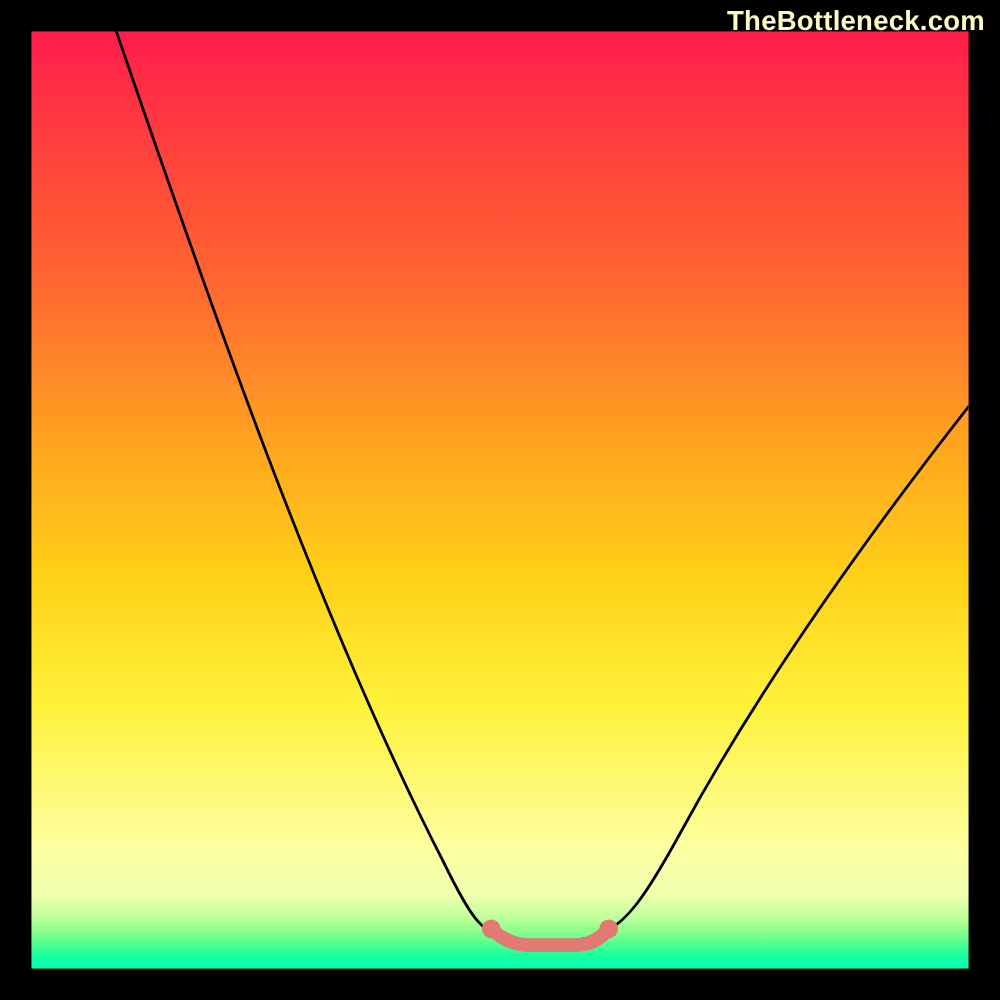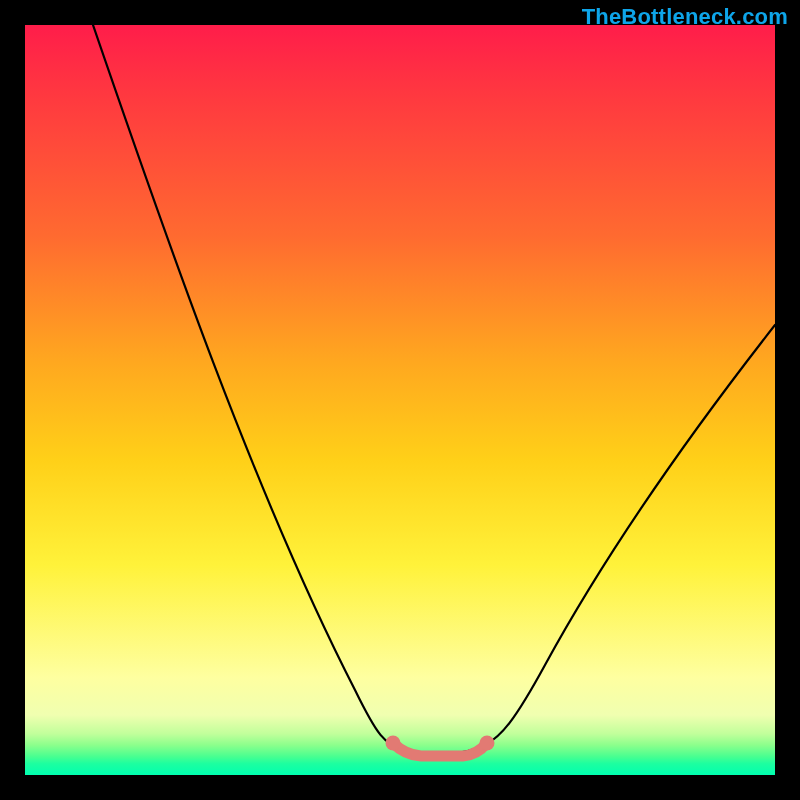--- a/index.html
+++ b/index.html
@@ -14,21 +14,21 @@
   .frame {
     position: relative;
     width: 800px;
     height: 800px;
     background: #000;
   }
   .watermark {
     position: absolute;
     top: 4px;
     right: 12px;
-    color: #0ea5e9;
+    color: #fef9c3;
     font-size: 22px;
     font-weight: 600;
     letter-spacing: 0.2px;
     z-index: 10;
     user-select: none;
   }
   .plot-area {
     position: absolute;
     left: 25px;
     top: 25px;

